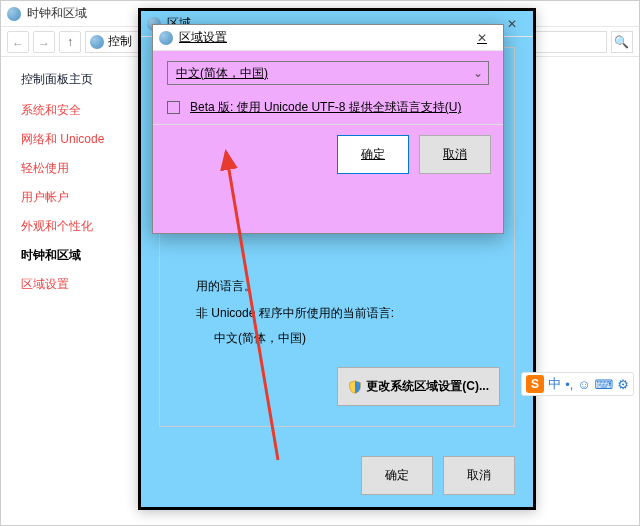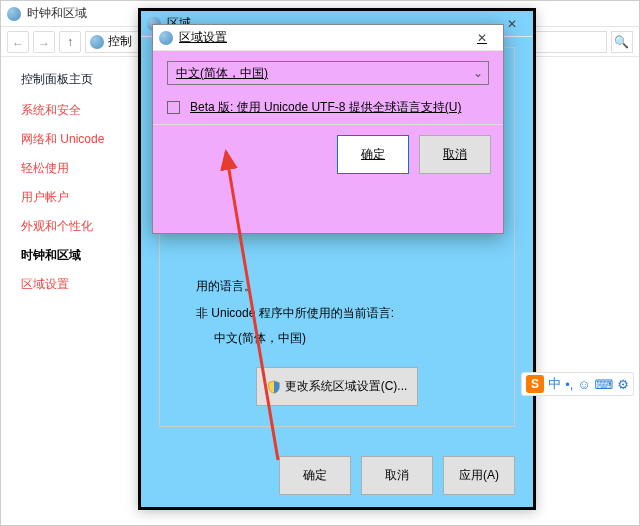--- a/index.html
+++ b/index.html
@@ -32,21 +32,21 @@
   .rd-titlebar { height:26px; display:flex; align-items:center; padding:0 6px; border-bottom:1px solid #e6e6e6;}
   .rd-titlebar .icon { width:14px; height:14px; border-radius:50%; background:radial-gradient(circle at 30% 30%, #9ecbe8, #4a90c2); margin-right:6px;}
   .rd-titlebar .title { flex:1;}
   .rd-titlebar .x { width:30px; text-align:center; color:#444;}
   .rd-body { padding:10px 18px 0 18px; position:relative; height:calc(100% - 26px);}
   .rd-panel { border:1px solid #ccc; height:380px; padding:0 14px;}
   .rd-footer { position:absolute; right:18px; bottom:12px; display:flex; gap:10px;}
   .btn { min-width:72px; height:39px; border:1px solid #adadad; background:#e1e1e1; display:inline-flex; align-items:center; justify-content:center; padding:0 10px;}
   .rd-content-text { margin:60px 0 8px 22px; }
   .rd-lang { margin:6px 0 20px 40px; }
-  .rd-change { text-align:center; margin-right:0;}
+  .rd-change { text-align:right; margin-right:0;font-weight:bold;}
   .shield { display:inline-block; width:14px; height:14px; margin-right:4px; vertical-align:-2px;}
   .shield svg{width:14px;height:14px;}
 
   
   .locale-dialog { position:absolute; left:152px; top:24px; width:352px; height:210px; background:#f0abfc; border:1px solid #888; box-shadow:0 4px 20px rgba(0,0,0,.35);text-decoration:underline;}
   .ld-titlebar { height:26px; display:flex; align-items:center; padding:0 6px; background:#fff; border-bottom:1px solid #e6e6e6;}
   .ld-titlebar .icon { width:14px; height:14px; border-radius:50%; background:radial-gradient(circle at 30% 30%, #9ecbe8, #4a90c2); margin-right:6px;}
   .ld-titlebar .title { flex:1;}
   .ld-titlebar .x { width:30px; text-align:center; color:#444;}
   .ld-body { padding:10px 14px 8px 14px;}
@@ -125,21 +125,20 @@
                 <path d="M8 1 L8 15 C11 14.5 14 12 14 8 V3 Z" fill="#3a8bd8"></path>
               </svg>
           </span>
           <span>更改系统区域设置(C)...</span>
         </span>
       </div>
     </div>
     <div class="rd-footer">
       <span class="btn">确定</span>
       <span class="btn">取消</span>
-      <span class="btn">应用(A)</span>
     </div>
   </div>
 </div>
 
 <div class="locale-dialog">
   <div class="ld-titlebar">
     <span class="icon"></span>
     <span class="title">区域设置</span>
     <span class="x">✕</span>
   </div>

